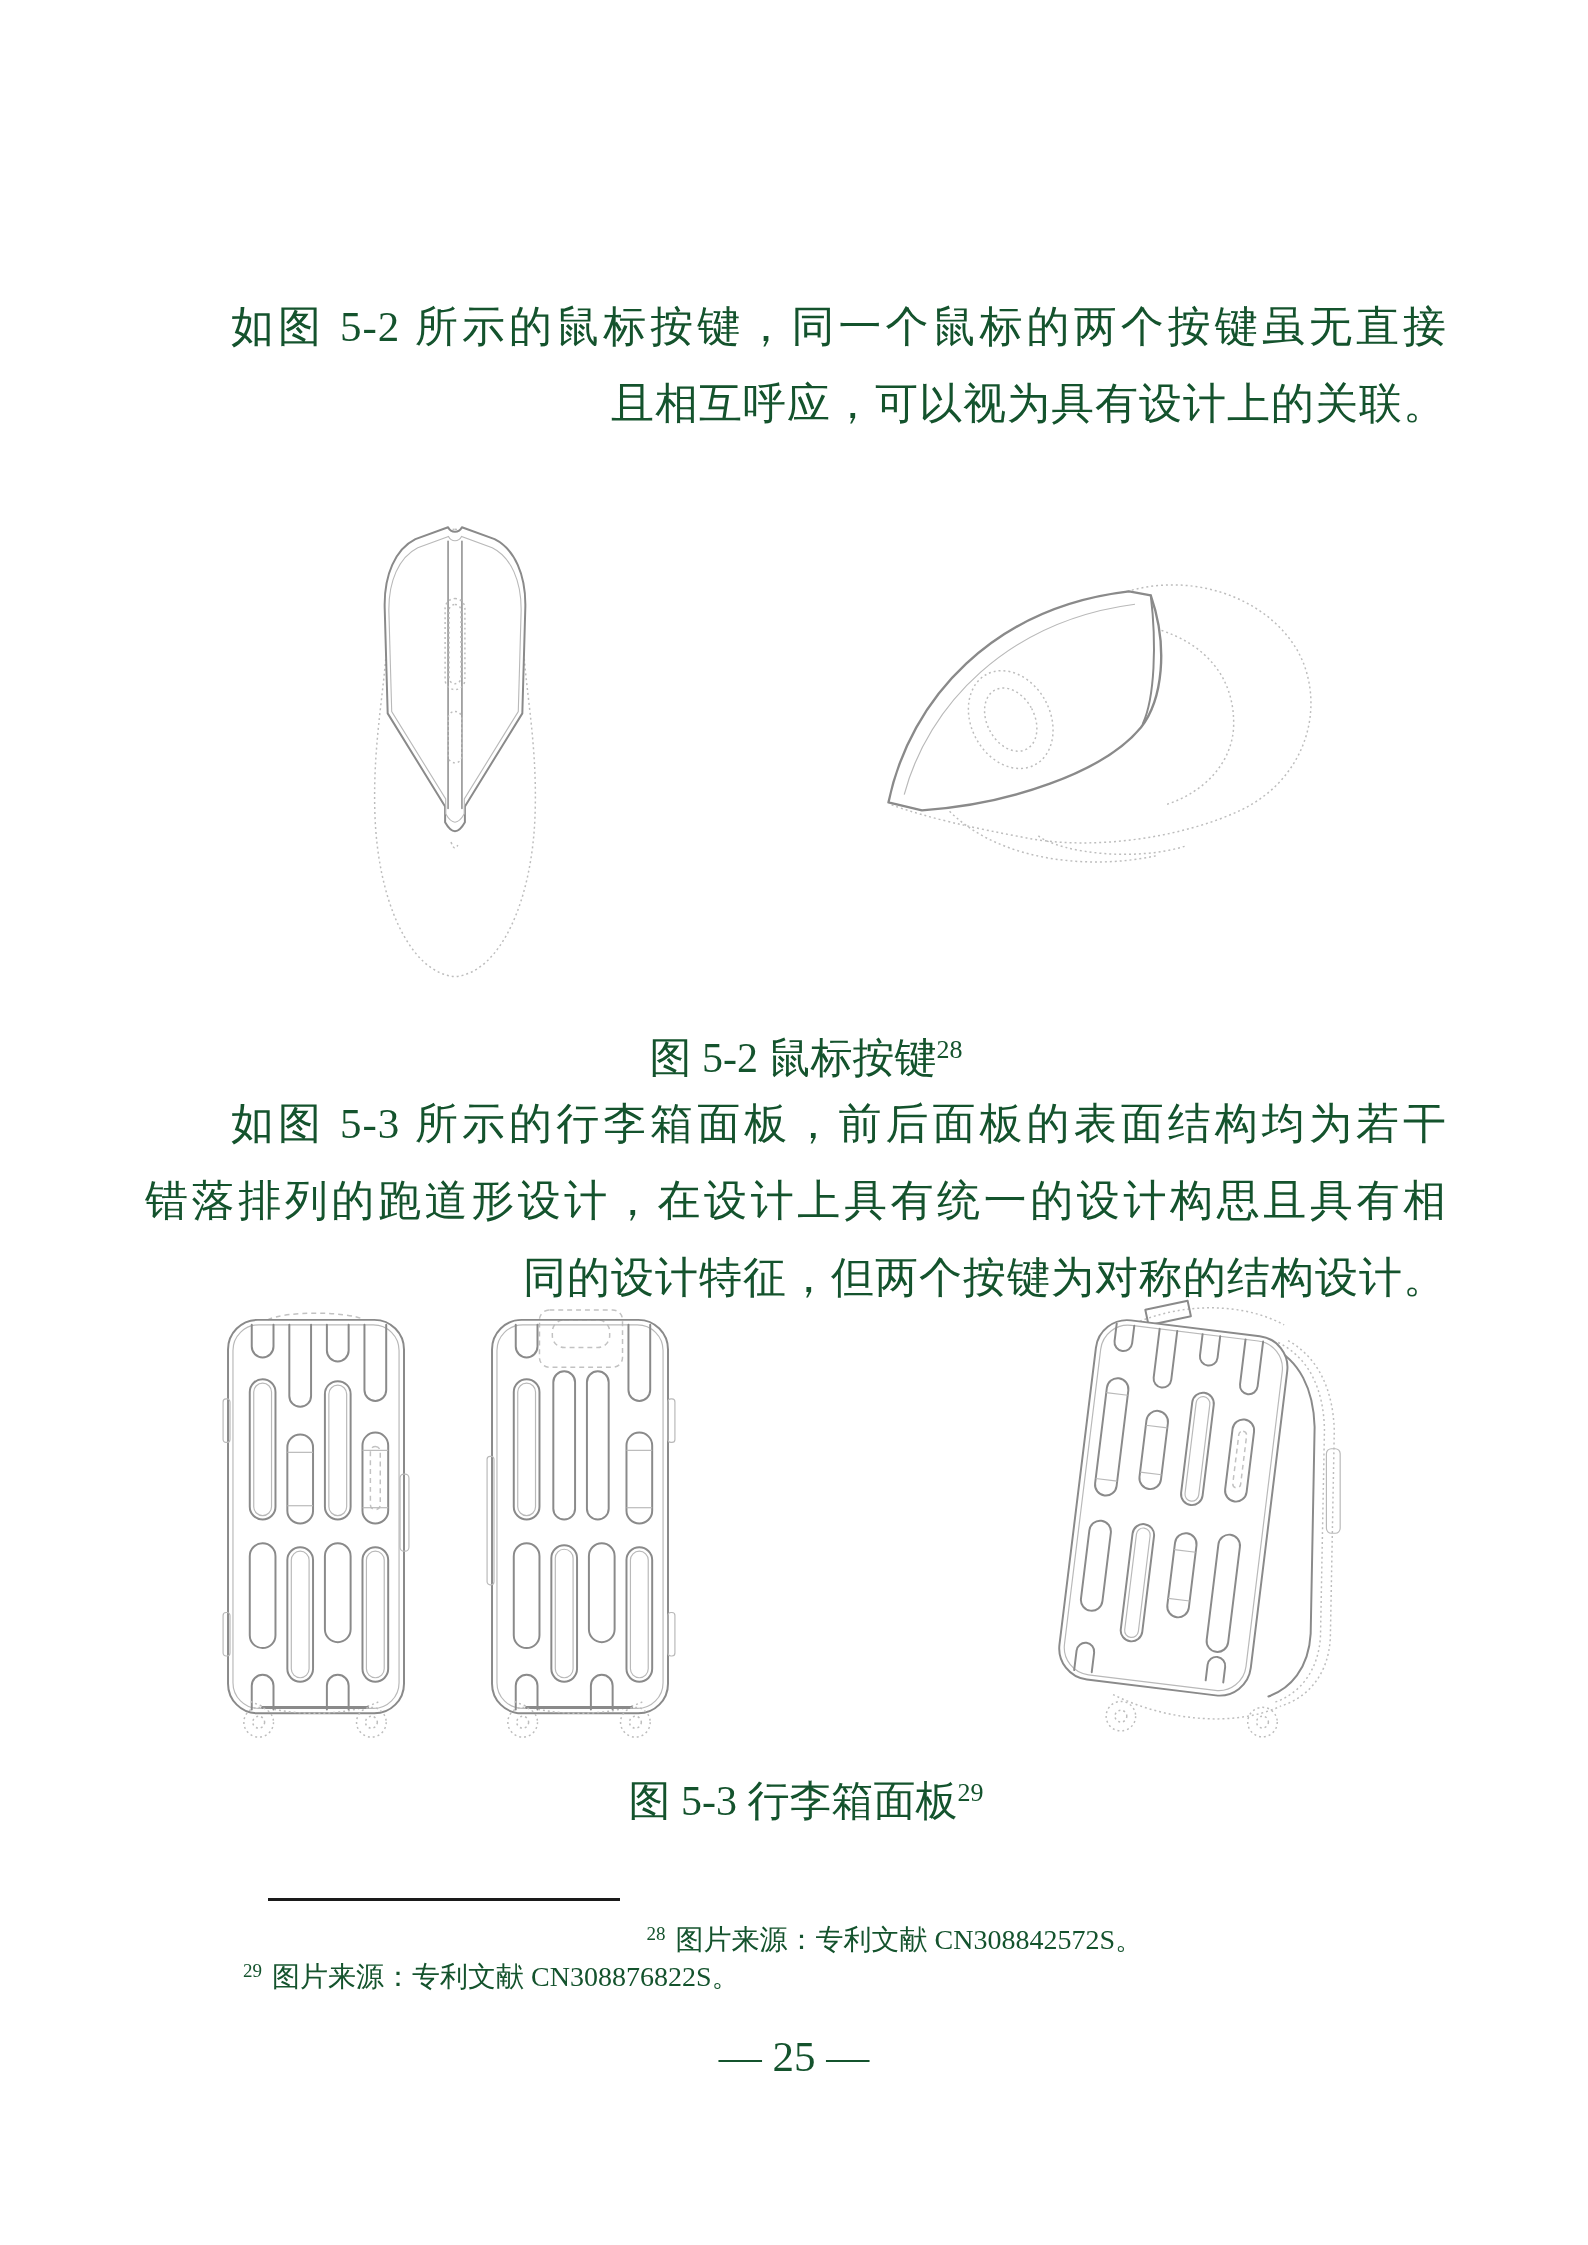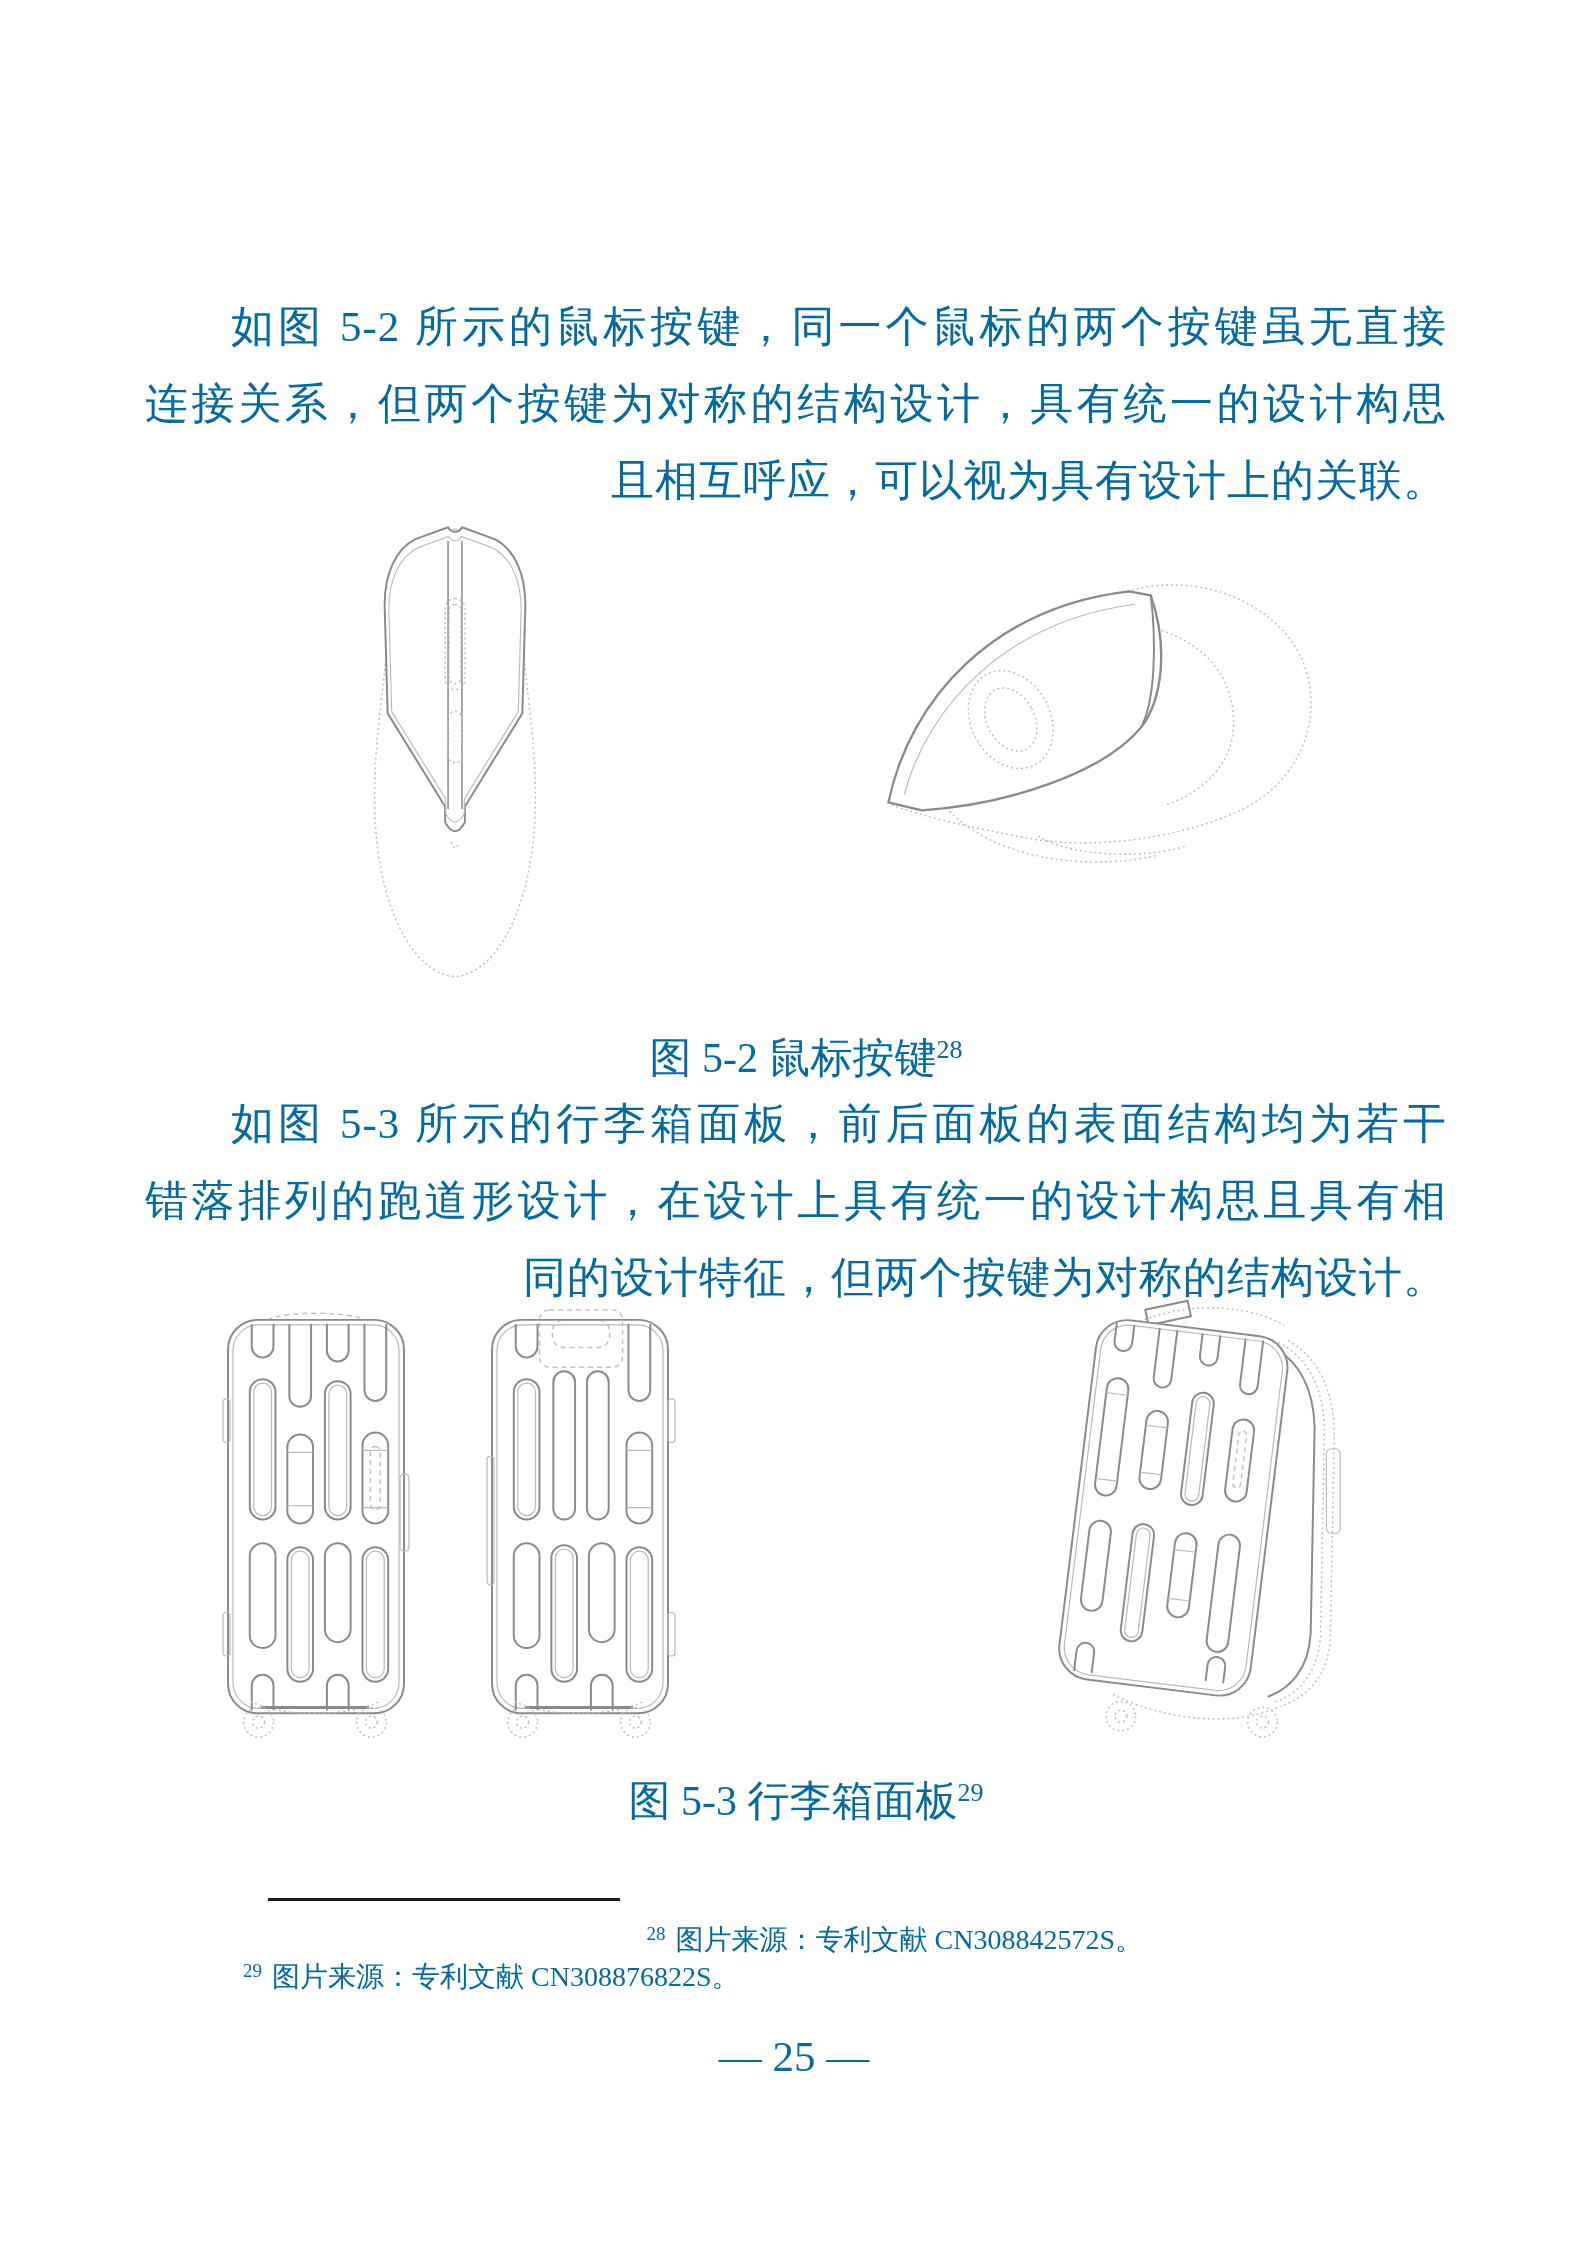--- a/index.html
+++ b/index.html
@@ -1,21 +1,21 @@
 <!DOCTYPE html>
 <html><head>
 <meta charset="utf-8">
 <style>
   html,body{margin:0;padding:0;background:#e8e8e8;}
   #page{
     position:relative;
     width:1588px;height:2245px;
     background:#ffffff;
     font-family:"Liberation Serif","DejaVu Serif",serif;
-    color:#0369a1;
+    color:#14532d;
     overflow:hidden;
   }
   .para{
     position:absolute;
     left:145px;width:1302px;
     font-size:43px;
     line-height:77px;
     letter-spacing:1px;
   }
   .pline{white-space:nowrap;text-align:right;}
@@ -45,21 +45,20 @@
   .dsh{fill:none;stroke:#c2c2c2;stroke-width:1.5;stroke-dasharray:5 4;}
   .dot{fill:none;stroke:#bdbdbd;stroke-width:1.5;stroke-dasharray:2 3;}
 </style>
 </head>
 <body>
 
 <div id="page">
 
   <div class="para" style="top:288px;">
     <div class="pline just indent">如图 5-2 所示的鼠标按键，同一个鼠标的两个按键虽无直接</div>
-    <div class="pline just">连接关系，但两个按键为对称的结构设计，具有统一的设计构思</div>
     <div class="pline">且相互呼应，可以视为具有设计上的关联。</div>
   </div>
 
   <svg class="fig" style="left:356px;top:512px;" width="198" height="478" viewBox="0 0 200 480">
     <path class="dot" d="M100,16 C138,18 166,50 168,112 C169,170 183,225 181,300 C179,390 146,464 100,468 C54,464 21,390 19,300 C17,225 31,170 32,112 C34,50 62,18 100,16 Z"></path>
     <path class="lnf" d="M93,14 L60,26 C40,36 28,62 29,96 L32,202 L90,296 L90,312 Q100,330 110,312 L110,296 L168,202 L171,96 C172,62 160,36 140,26 L107,14 C104,20 96,20 93,14 Z"></path>
     <path class="ln2" transform="translate(100 170) scale(0.94) translate(-100 -170)" d="M93,14 L60,26 C40,36 28,62 29,96 L32,202 L90,296 L90,312 Q100,330 110,312 L110,296 L168,202 L171,96 C172,62 160,36 140,26 L107,14 C104,20 96,20 93,14 Z"></path>
     <line class="ln" style="stroke-width:1.5" x1="93" y1="28" x2="93" y2="298"></line>
     <line class="ln" style="stroke-width:1.5" x1="107" y1="28" x2="107" y2="298"></line>
     <rect class="dot" x="90" y="86" width="20" height="92" rx="10"></rect>

